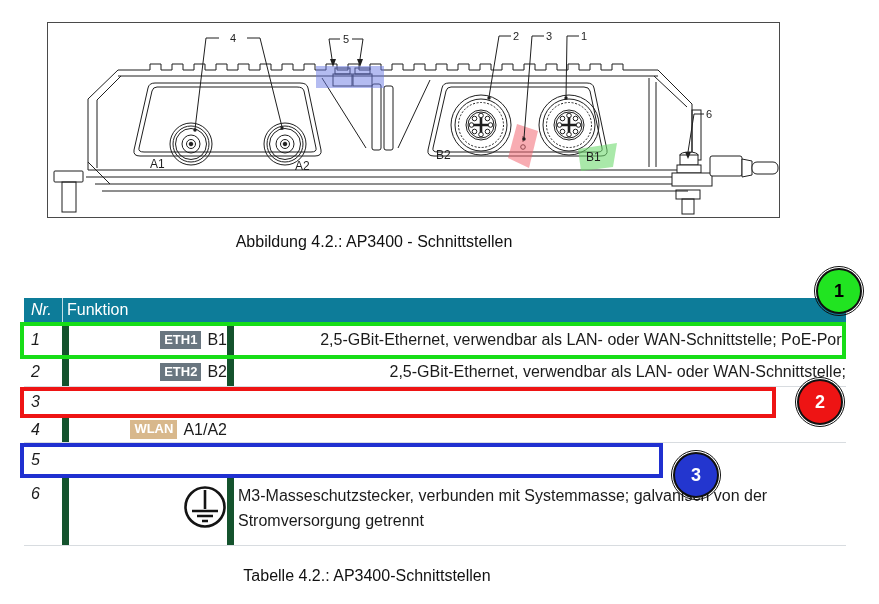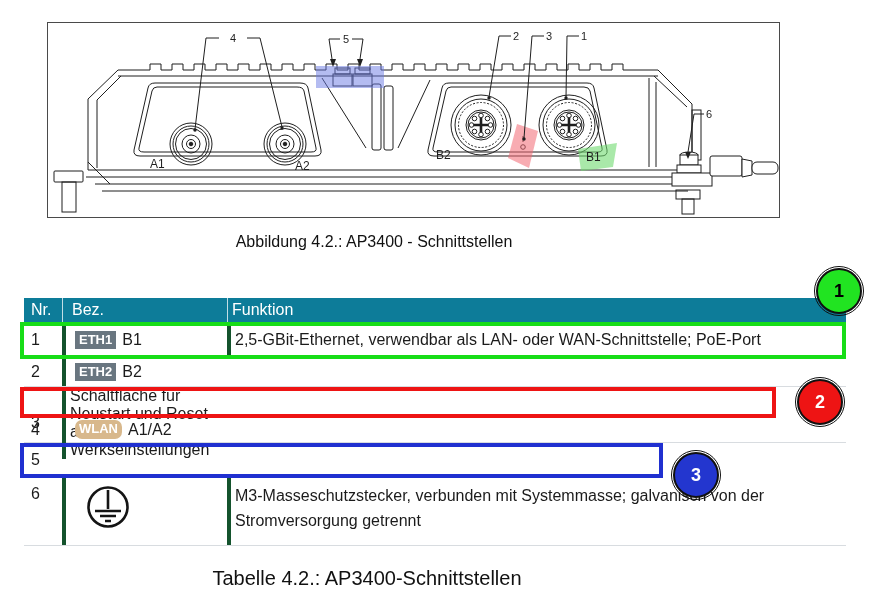--- a/index.html
+++ b/index.html
@@ -3,48 +3,48 @@
 <meta charset="utf-8">
 <style>
   html,body{margin:0;padding:0;background:#ffffff;}
   .page{position:relative;width:879px;height:604px;background:#ffffff;overflow:hidden;
         font-family:"Liberation Sans","DejaVu Sans",sans-serif;color:#1b1b1b;}
   svg text{font-family:"Liberation Sans","DejaVu Sans",sans-serif;}
 
   .fig-caption{position:absolute;top:233px;left:0;width:748px;text-align:center;
                font-size:16px;color:#111;}
   .tbl-caption{position:absolute;top:567px;left:0;width:734px;text-align:center;
-               font-size:20px;color:#111;}
+               font-size:16px;color:#111;}
 
   .iface-table{position:absolute;left:24px;top:298px;width:822px;font-size:16px;}
   .t-head{display:grid;grid-template-columns:38px 165px 619px;height:24px;
           background:#0d7c99;color:#ffffff;align-items:center;}
   .t-head .c2,.t-head .c3{border-left:1px solid rgba(255,255,255,0.75);height:100%;
           display:flex;align-items:center;}
   .t-row{display:grid;grid-template-columns:38px 165px 619px;align-items:center;
          border-bottom:1px solid #d8dce0;box-sizing:border-box;background:#fff;}
-  .t-row .c2,.t-row .c3{border-left:4px solid #14532d;height:100%;display:flex;align-items:center;}
-  .c1{padding-left:7px;}
+  .t-row .c2,.t-row .c3{border-left:7px solid #14532d;height:100%;display:flex;align-items:center;justify-content:flex-end;}
+  .c1{padding-left:7px;font-style:italic;}
   .c2{padding-left:9px;box-sizing:border-box;}
   .c3{padding-left:4px;box-sizing:border-box;}
   .r1{height:36px;border-bottom:none;}
   .r2{height:29px;}
   .r3{height:30px;border-bottom:none;}
   .r4{height:26px;}
   .r5{height:34px;border-bottom:none;}
   .r6{height:69px;}
   .r6 .c1,.r6 .c2,.r6 .c3{align-items:flex-start;align-self:stretch;}
   .r6 .c1{padding-top:8px;}
   .r6 .c2{padding-top:8px;padding-left:20px;}
   .r6 .c3{padding-top:7px;line-height:1.55;display:block;}
 
   .badge{display:inline-block;color:#ffffff;font-weight:bold;font-size:13px;
          padding:1px 4px;margin-right:6px;line-height:1.25;}
   .badge-gray{background:#697680;}
-  .badge-tan{background:#d8b88c;border-radius:7px;}
+  .badge-tan{background:#d8b88c;}
 
   .hl-box{position:absolute;box-sizing:border-box;pointer-events:none;z-index:3;background:transparent;}
   .hl-green{left:20px;top:322px;width:826px;height:37px;border:4px solid #17dd17;}
   .hl-red  {left:20px;top:387px;width:756px;height:31px;border:4px solid #ee1414;}
   .hl-blue {left:20px;top:443px;width:643px;height:35px;border:4px solid #2030d0;}
 
   .marker{position:absolute;width:42px;height:42px;border-radius:50%;
           border:2px solid #101010;outline:1.5px solid #101010;outline-offset:1.5px;
           display:flex;align-items:center;justify-content:center;
           font-weight:bold;font-size:18px;z-index:5;}
@@ -204,44 +204,43 @@
       <text x="709" y="118">6</text>
     </g>
   </svg>
 
   <div class="fig-caption">Abbildung 4.2.: AP3400 - Schnittstellen</div>
 
   
   <div class="iface-table">
     <div class="t-head">
       <div class="c1">Nr.</div>
-      <div class="c2">Bez.</div>
       <div class="c3">Funktion</div>
     </div>
 
     <div class="t-row r1">
       <div class="c1">1</div>
       <div class="c2">
         <span class="badge badge-gray">ETH1</span>
         <span>B1</span>
       </div>
       <div class="c3">2,5-GBit-Ethernet, verwendbar als LAN- oder WAN-Schnittstelle; PoE-Port</div>
     </div>
 
     <div class="t-row r2">
       <div class="c1">2</div>
       <div class="c2">
         <span class="badge badge-gray">ETH2</span>
         <span>B2</span>
       </div>
+      <div class="c3">2,5-GBit-Ethernet, verwendbar als LAN- oder WAN-Schnittstelle;</div>
     </div>
 
     <div class="t-row r3">
       <div class="c1">3</div>
-      <div class="c3">Schaltfläche für Neustart und Reset auf Werkseinstellungen</div>
     </div>
 
     <div class="t-row r4">
       <div class="c1">4</div>
       <div class="c2">
         <span class="badge badge-tan">WLAN</span>
         <span>A1/A2</span>
       </div>
     </div>
 

